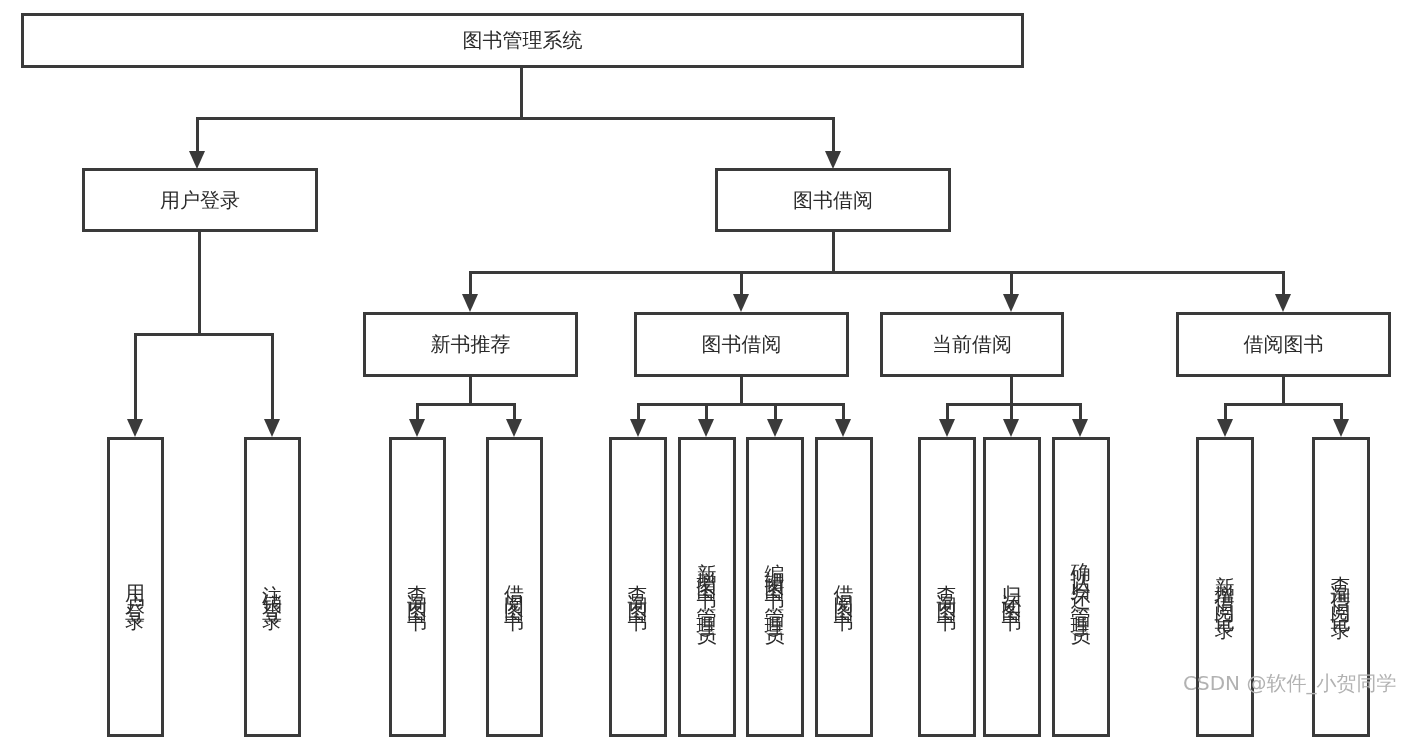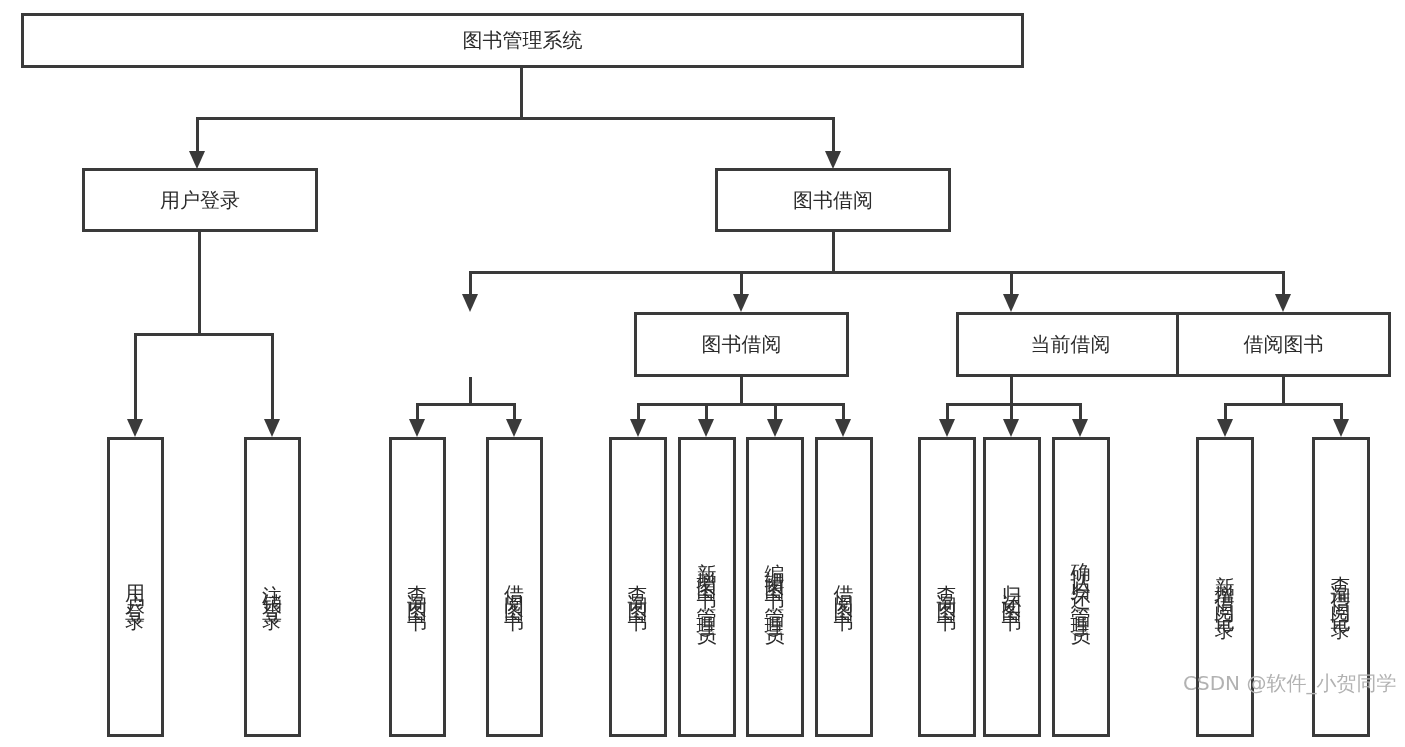--- a/index.html
+++ b/index.html
@@ -88,24 +88,27 @@
   <div class="hline" style="left:469px;top:271px;width:815px;"></div>
   <div class="vline" style="left:469px;top:271px;height:25px;"></div>
   <div class="ah" style="left:462px;top:294px;"></div>
   <div class="vline" style="left:740px;top:271px;height:25px;"></div>
   <div class="ah" style="left:733px;top:294px;"></div>
   <div class="vline" style="left:1010px;top:271px;height:25px;"></div>
   <div class="ah" style="left:1003px;top:294px;"></div>
   <div class="vline" style="left:1282px;top:271px;height:25px;"></div>
   <div class="ah" style="left:1275px;top:294px;"></div>
 
+  <div class="box" style="left:363px;top:312px;width:215px;height:65px;">
+    <span>新书推荐</span>
+  </div>
   <div class="box" style="left:634px;top:312px;width:215px;height:65px;">
     <span>图书借阅</span>
   </div>
-  <div class="box" style="left:956px;top:312px;width:229px;height:65px;">
+  <div class="box" style="left:880px;top:312px;width:184px;height:65px;">
     <span>当前借阅</span>
   </div>
   <div class="box" style="left:1176px;top:312px;width:215px;height:65px;">
     <span>借阅图书</span>
   </div>
 
   <div class="vline" style="left:469px;top:377px;height:29px;"></div>
   <div class="hline" style="left:416px;top:403px;width:100px;"></div>
   <div class="vline" style="left:416px;top:403px;height:17px;"></div>
   <div class="ah" style="left:409px;top:419px;"></div>

